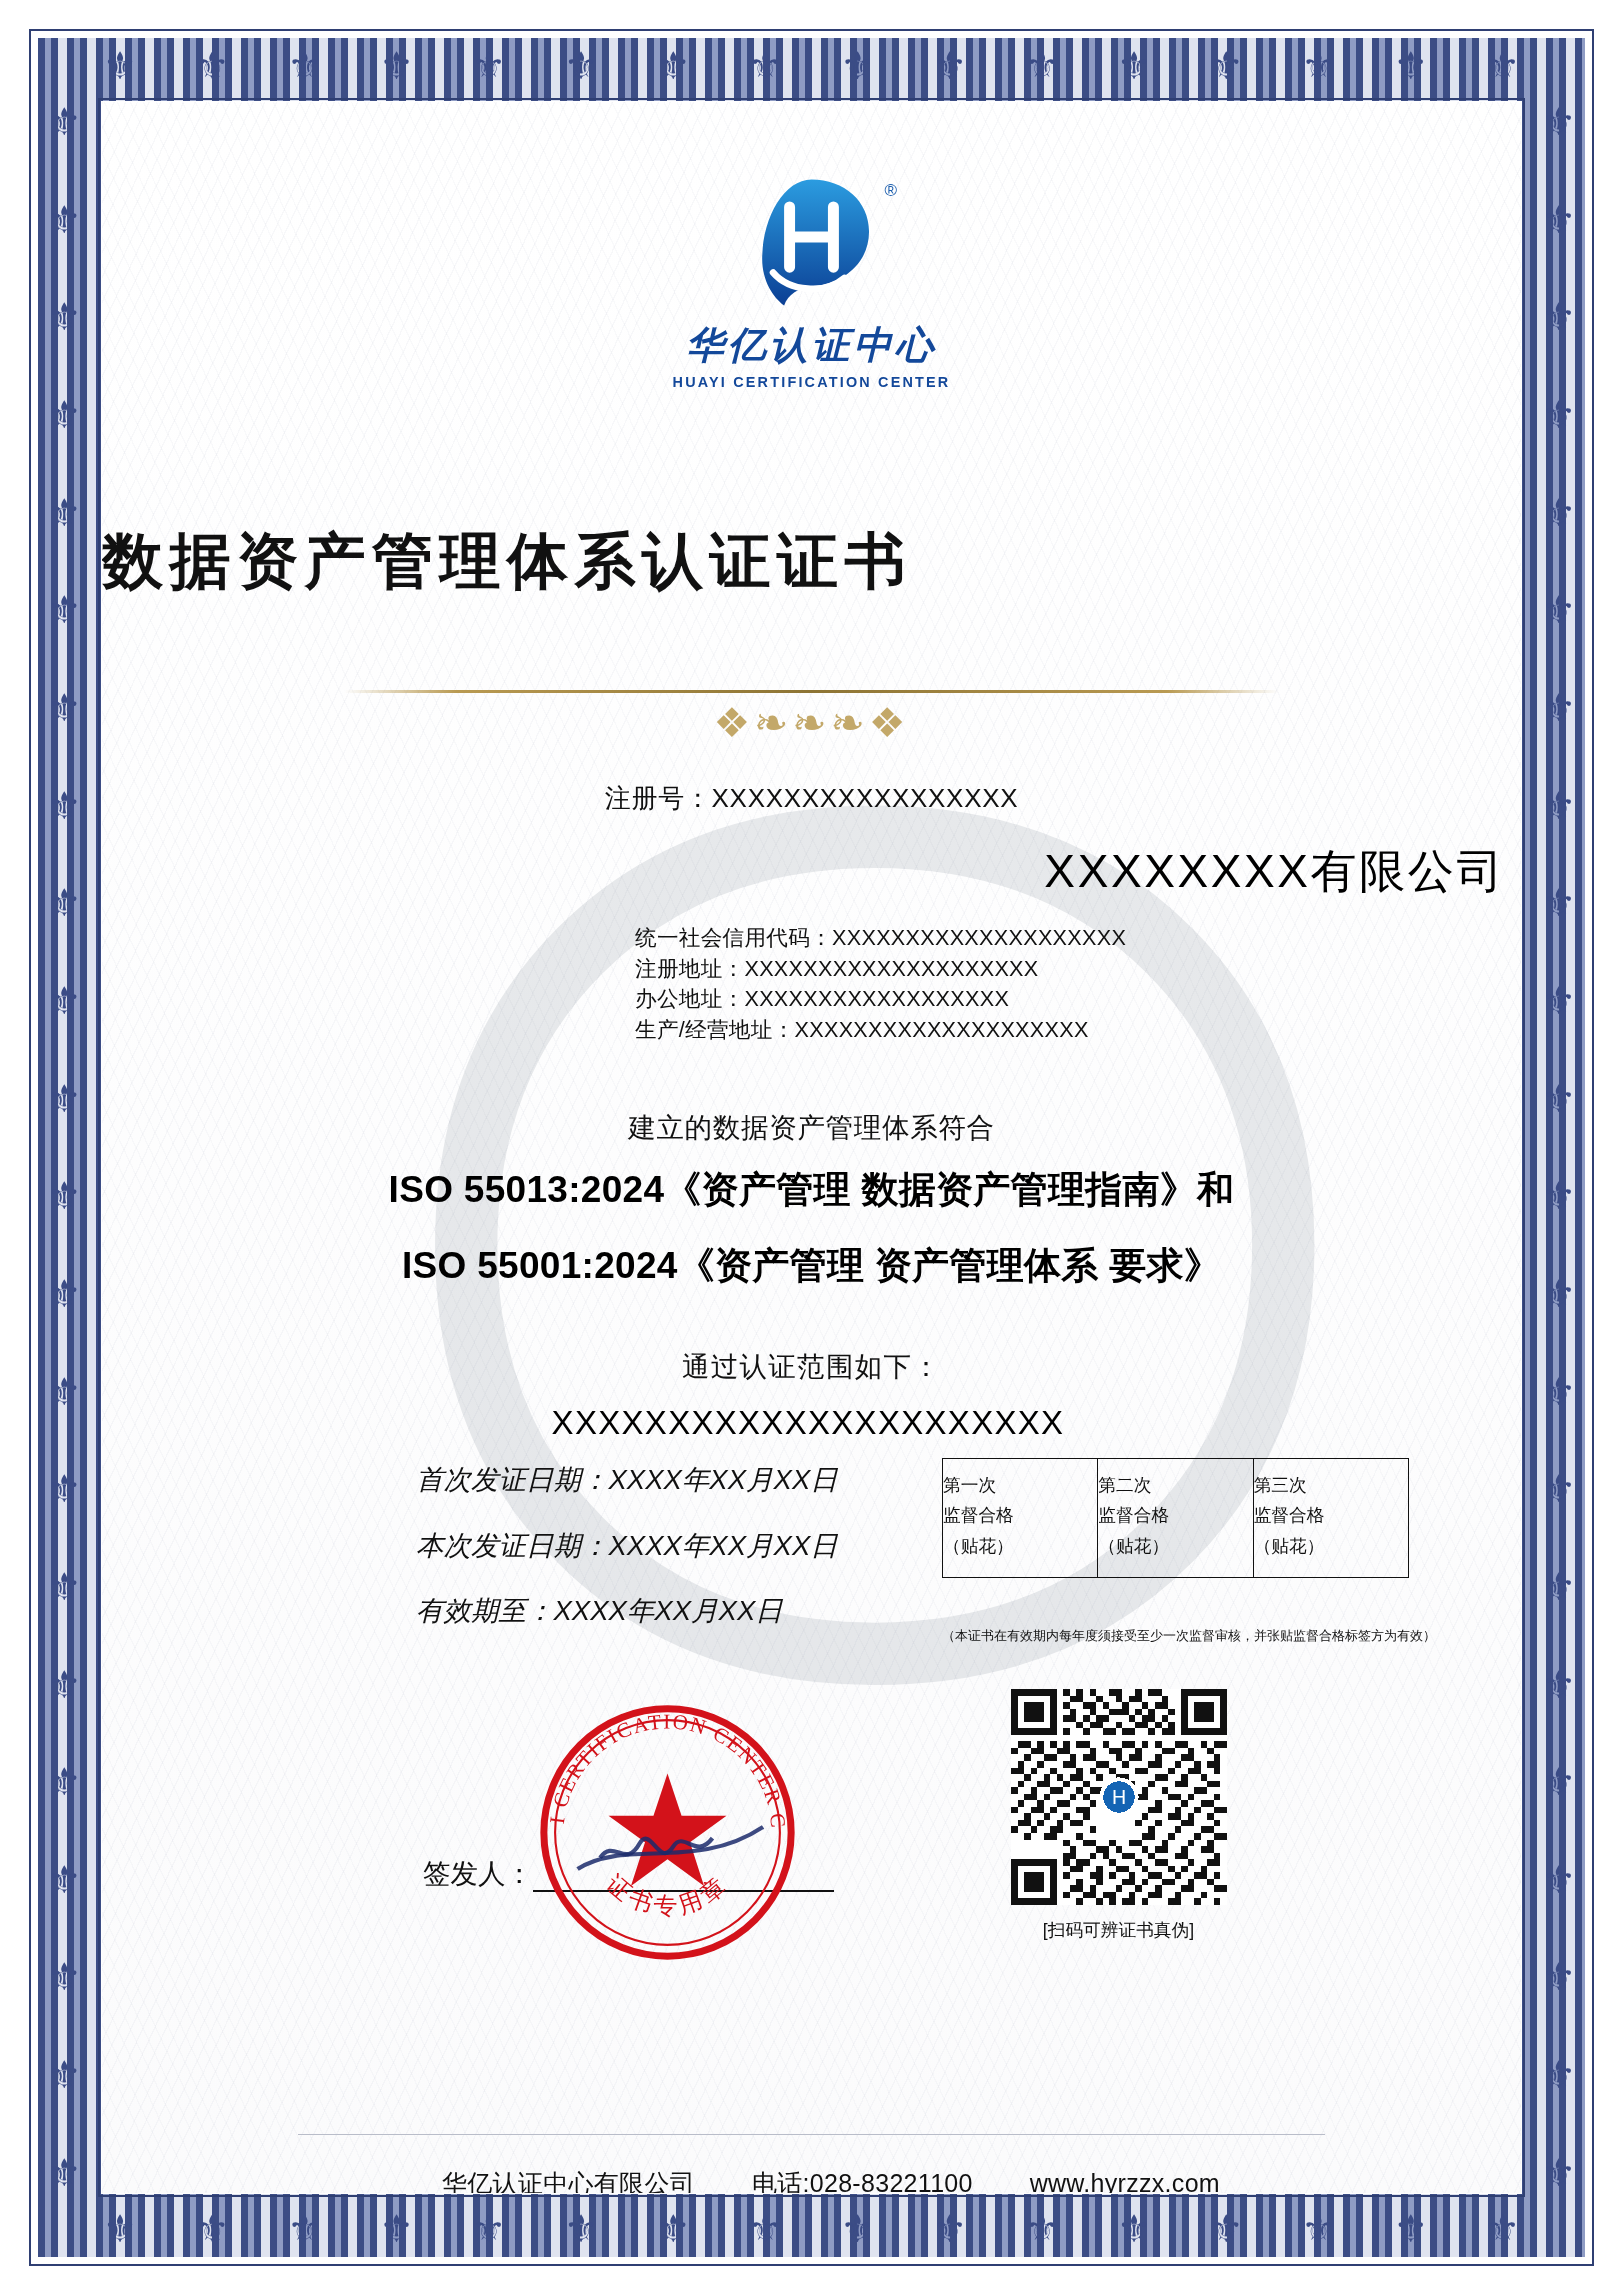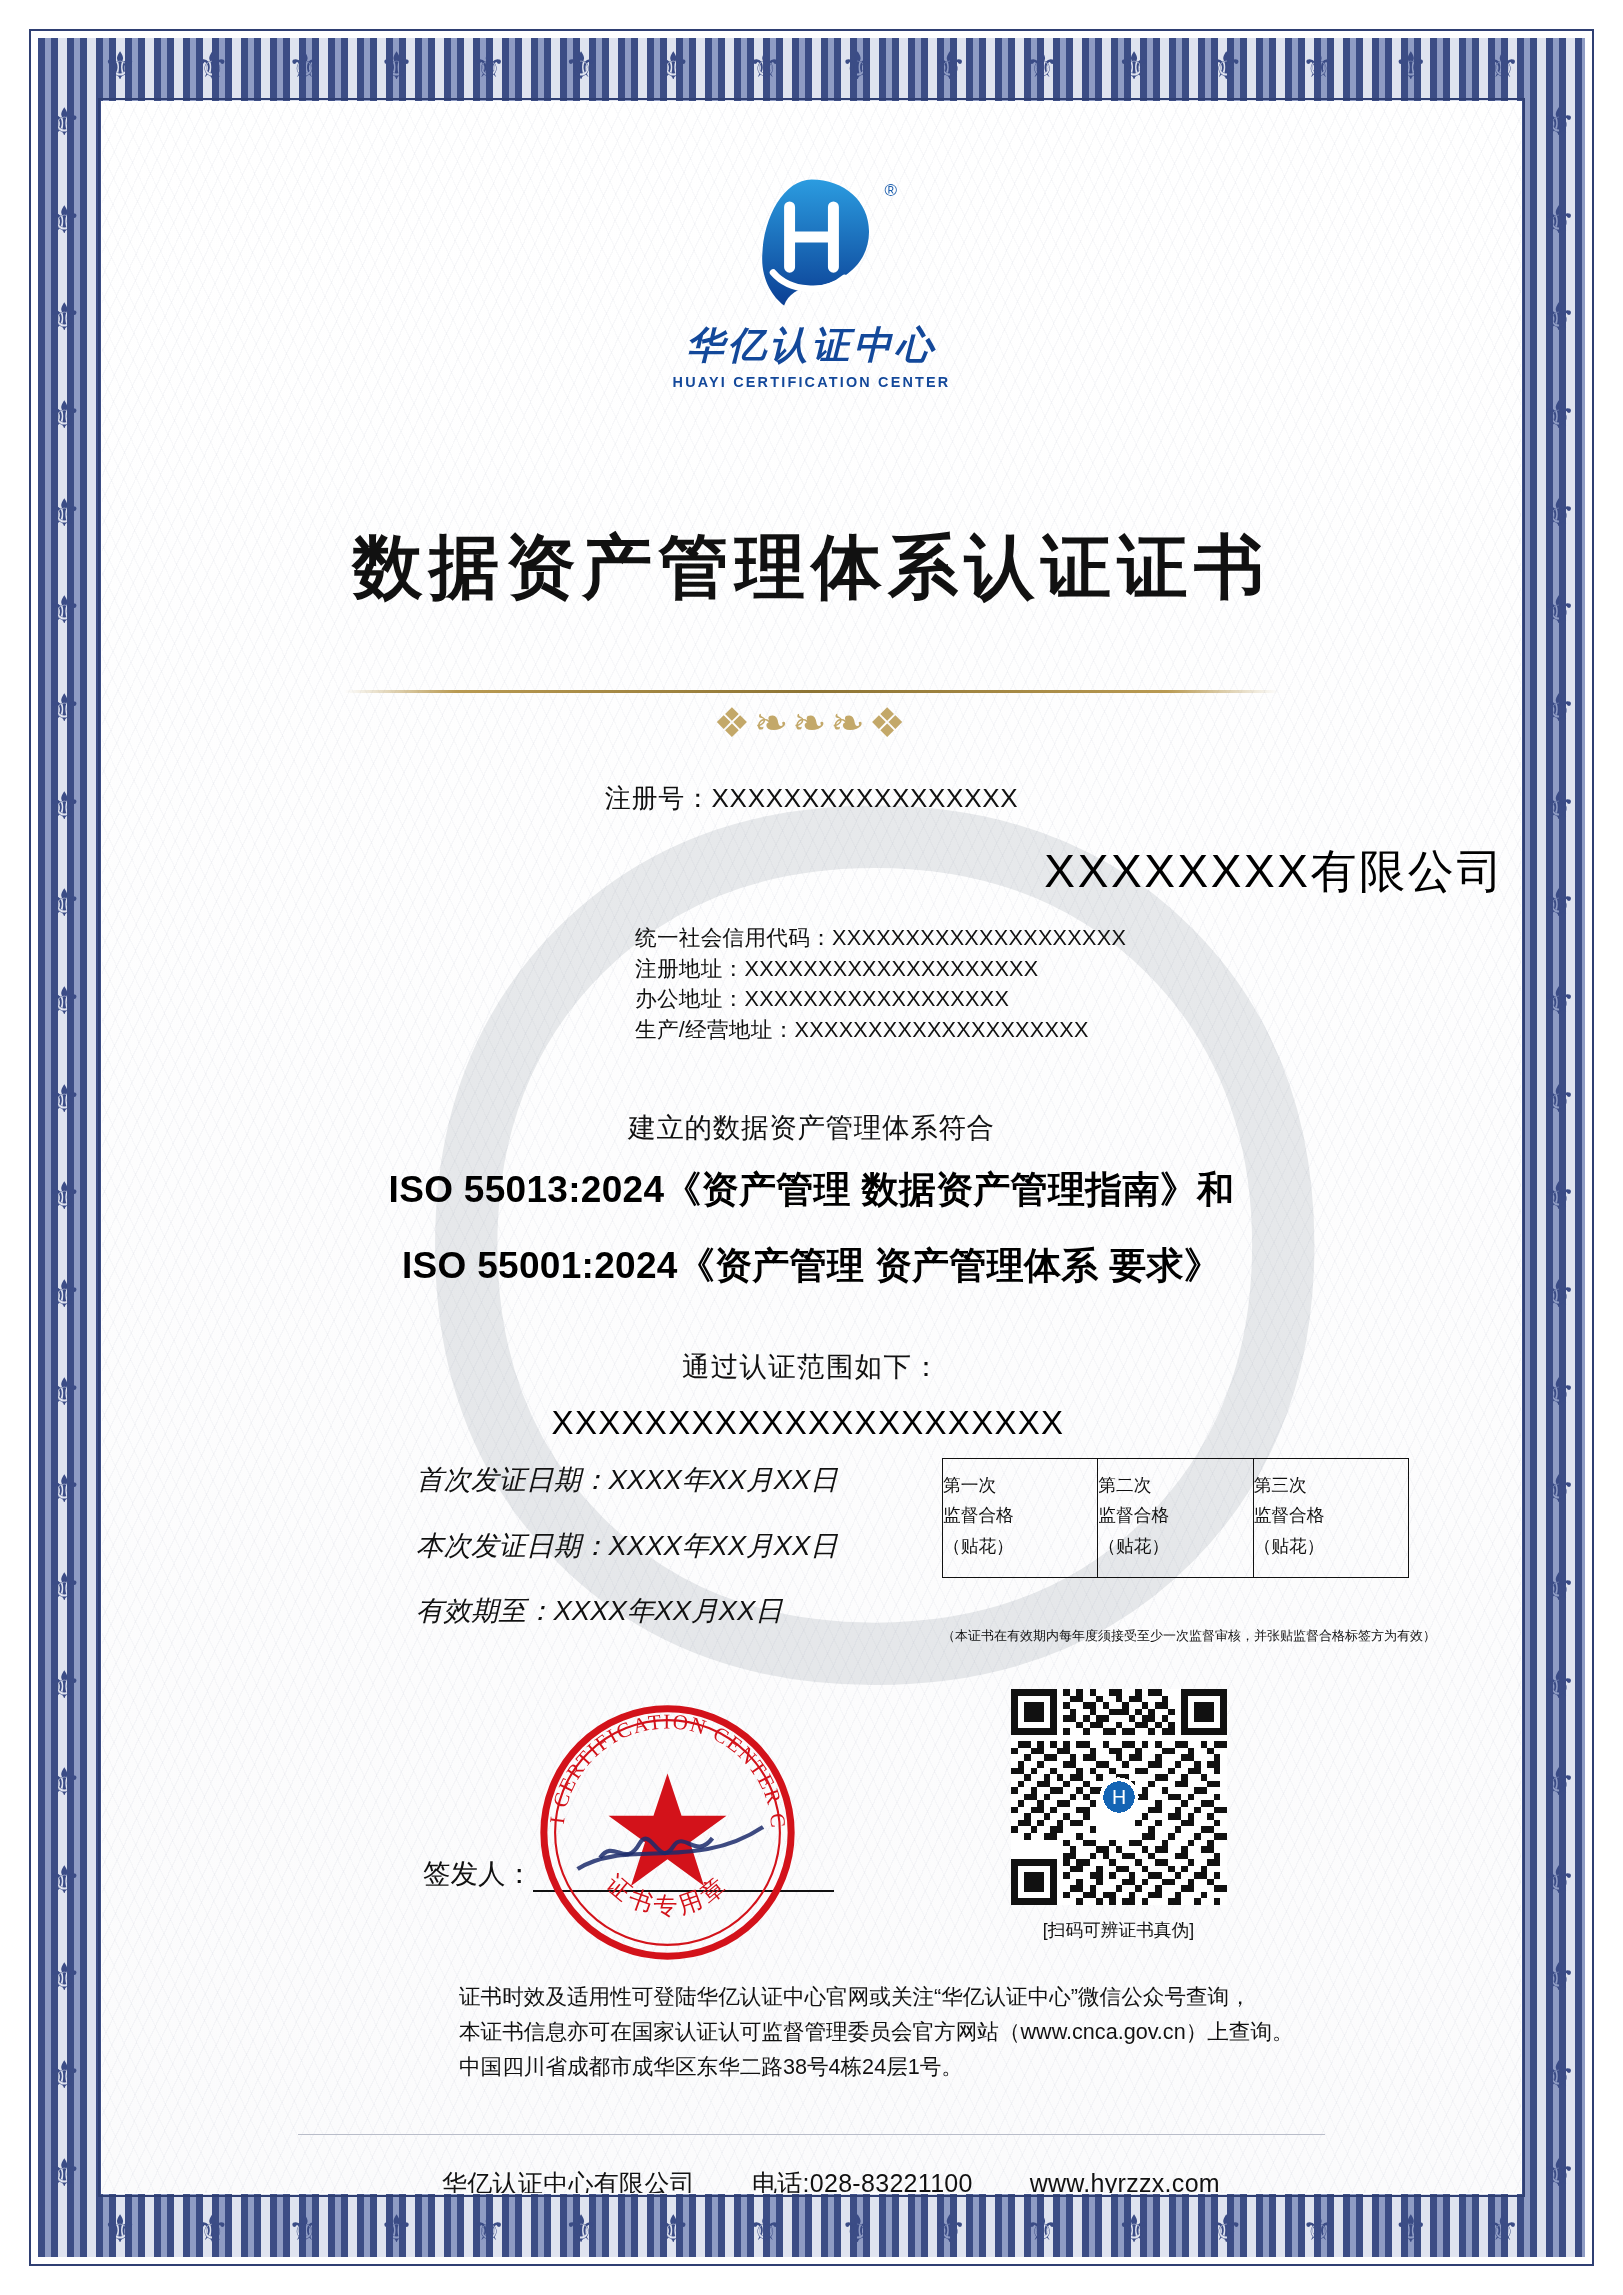--- a/index.html
+++ b/index.html
@@ -143,22 +143,21 @@
     letter-spacing: 2.2px;
     color: #13489a;
     font-weight: bold;
   }
 
   
   .cert-title {
     position: absolute;
     top: 419px;
     left: 0; right: 0;
-    text-align: center;
-    font-size: 70px;
+    font-size: 61px;
     letter-spacing: 6.5px;
     font-weight: bold;
     color: #111;
     font-family: Liberation Serif, serif;
     white-space: nowrap;
   }
   .title-rule {
     position: absolute;
     top: 588px;
     left: 242px; right: 242px;
@@ -882,25 +881,20 @@
             <rect x="28" y="32" width="1" height="1"></rect>
             <rect x="31" y="32" width="1" height="1"></rect>
         </g>
         <circle cx="16.5" cy="16.5" r="3" fill="#fff"></circle>
         <circle cx="16.5" cy="16.5" r="2.4" fill="#1464b4"></circle>
         <text x="16.5" y="17.6" font-size="3" fill="#fff" text-anchor="middle" font-family="Liberation Sans, sans-serif">H</text>
       </svg>
     </div>
     <div class="qr-caption">[扫码可辨证书真伪]</div>
 
-    <div class="notes">
-      <div>证书时效及适用性可登陆华亿认证中心官网或关注“华亿认证中心”微信公众号查询，</div>
-      <div>本证书信息亦可在国家认证认可监督管理委员会官方网站（www.cnca.gov.cn）上查询。</div>
-      <div>中国四川省成都市成华区东华二路38号4栋24层1号。</div>
-    </div>
 
     <div class="footer-rule"></div>
     <div class="footer">
       <span>华亿认证中心有限公司</span>
       <span>电话:028-83221100</span>
       <span>www.hyrzzx.com</span>
     </div>
 
   </div>
 </div>

